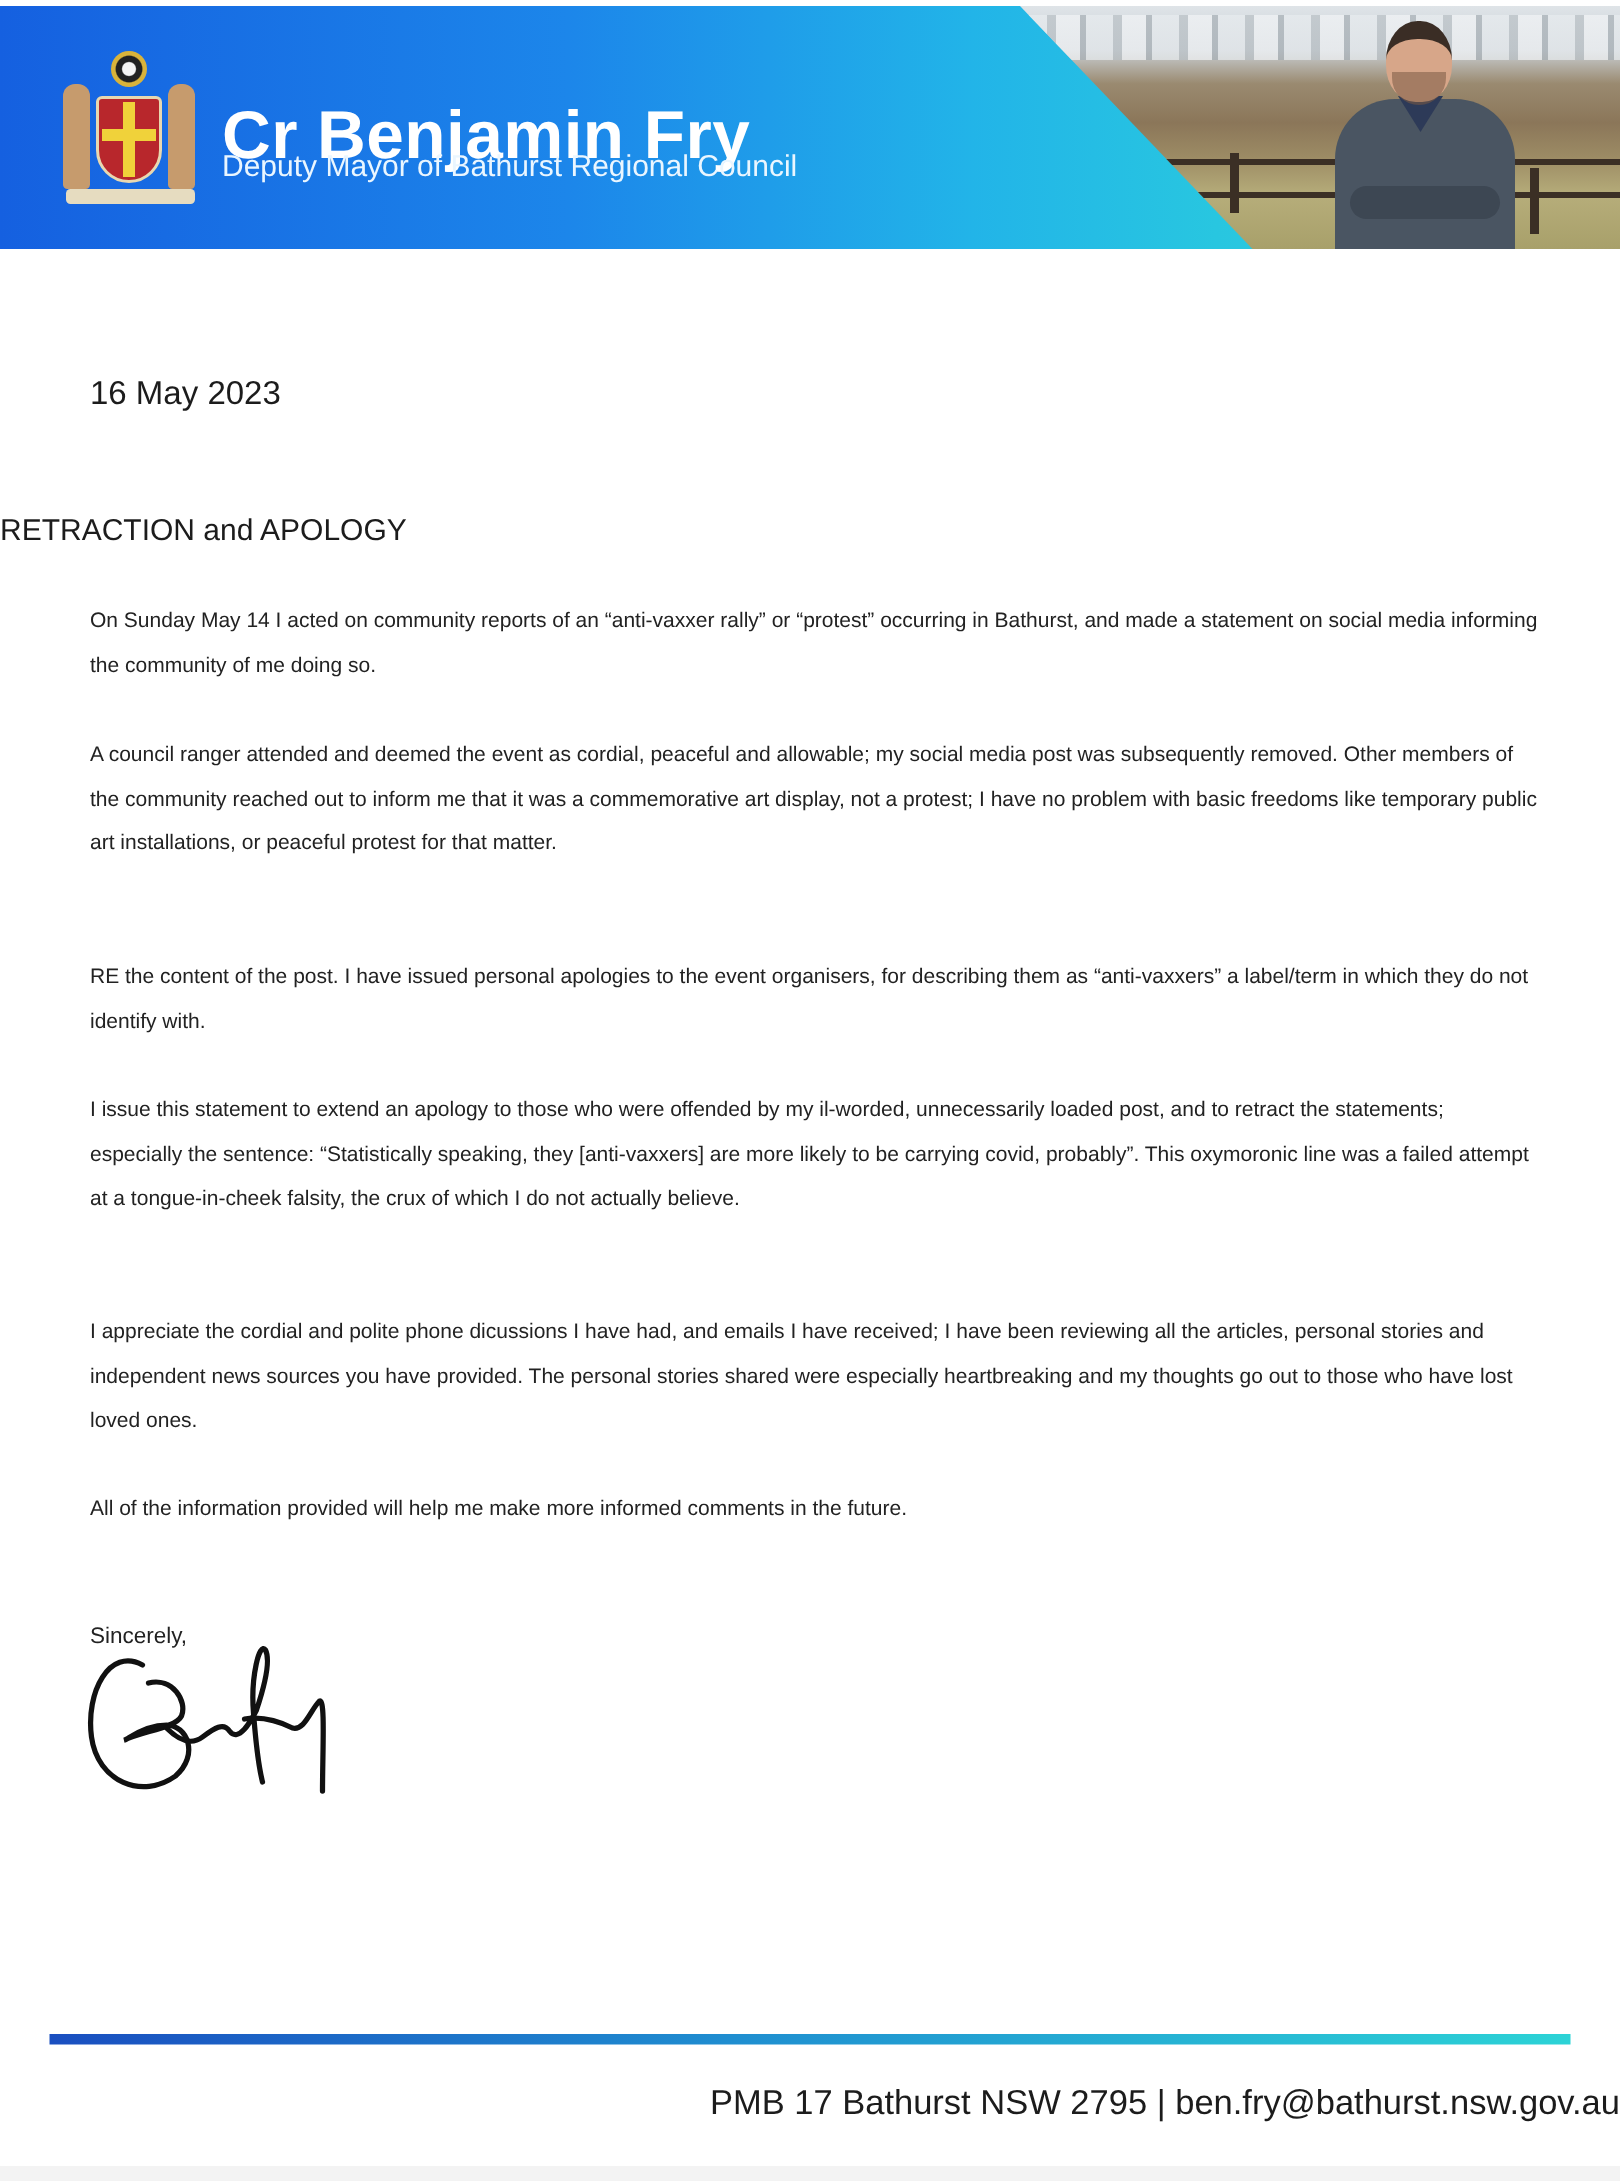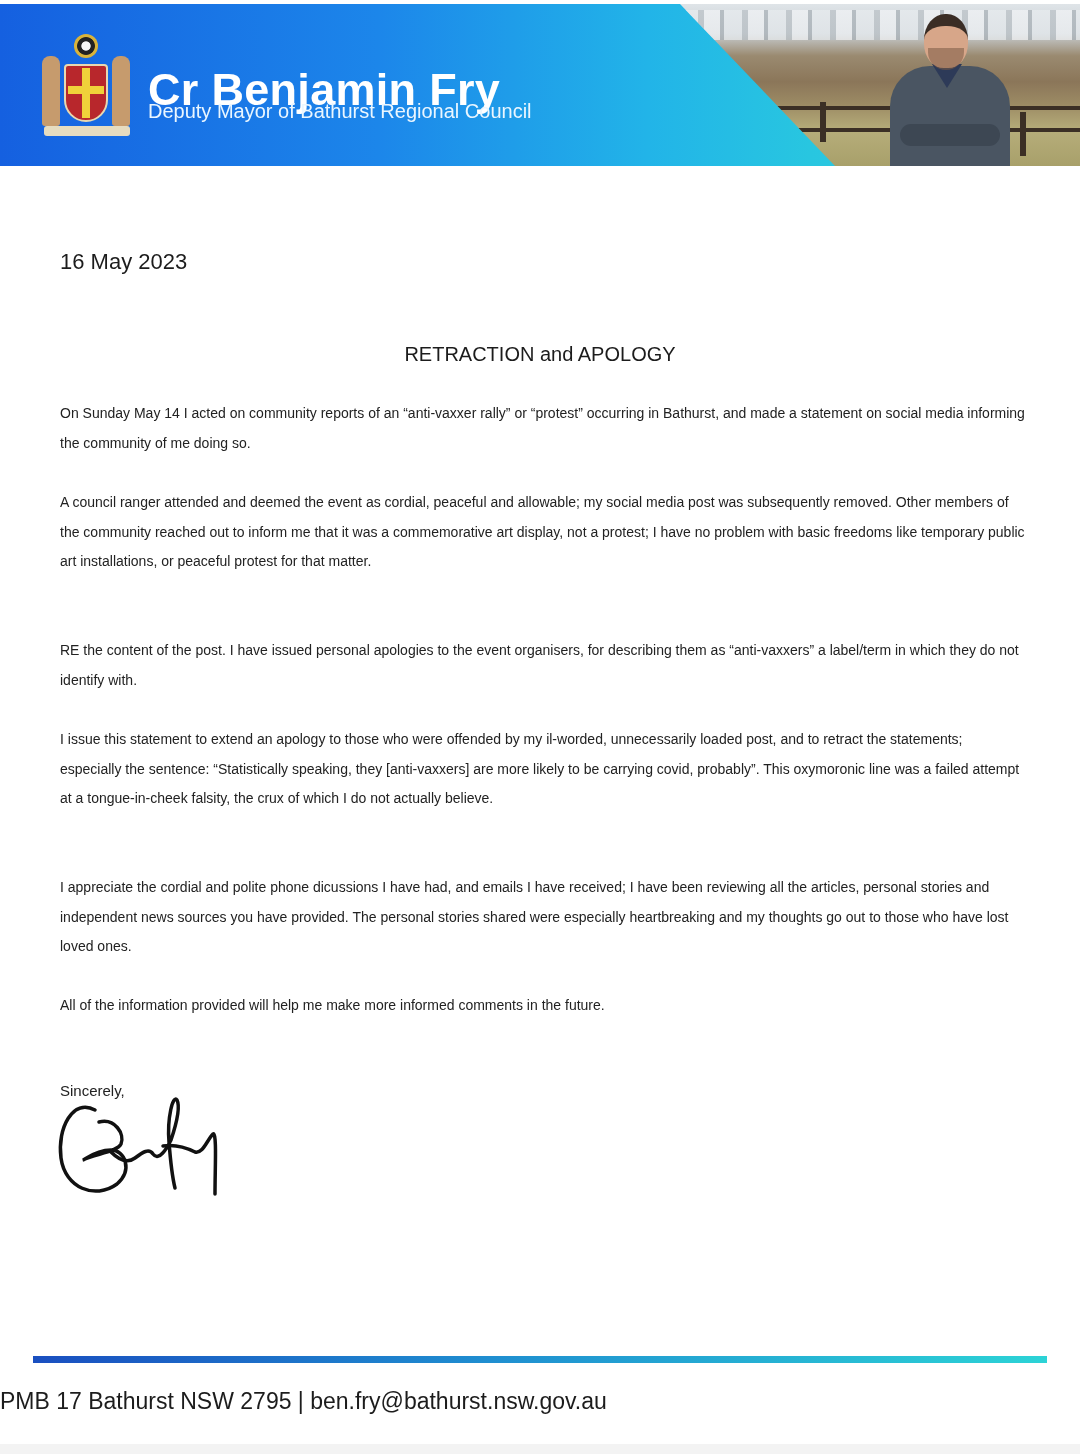--- a/index.html
+++ b/index.html
@@ -74,40 +74,40 @@
   .title {
     position: absolute; left: 148px; top: 60px; font-size: 45px; font-weight: bold; color: #ffffff;
     letter-spacing: .3px;
   }
   .subtitle {
     position: absolute; left: 148px; top: 96px; font-size: 20px; color: #eaf6ff;
   }
 
   
   .date { position: absolute; left: 60px; top: 249px; font-size: 22px; }
-  .heading { position: absolute; left: 0; width: 1080px; top: 343px; text-align: center; font-size: 20px; }
+  .heading { position: absolute; left: 0; width: 1080px; top: 343px; font-size: 20px; }
   .para {
     position: absolute; left: 60px; width: 965px; font-size: 14px; line-height: 29.6px; color: #222;
   }
   .p1 { top: 399px; }
   .p2 { top: 488px; }
   .p3 { top: 636px; }
   .p4 { top: 725px; }
   .p5 { top: 873px; }
   .p6 { top: 991px; }
 
   .closing { position: absolute; left: 60px; top: 1082px; font-size: 15px; color: #222; }
   .signature { position: absolute; left: 55px; top: 1088px; width: 180px; height: 120px; }
 
   
   .footer-rule {
     position: absolute; left: 33px; top: 1356px; width: 1014px; height: 7px;
     background: linear-gradient(90deg, #1a4fc0 0%, #1f8ed0 45%, #2cd3d6 100%);
   }
-  .footer-text { position: absolute; left: 0; width: 1080px; top: 1388px; text-align: left; font-size: 23px; color: #1c1c1c; }
+  .footer-text { position: absolute; left: 0; width: 1080px; top: 1388px; text-align: right; font-size: 23px; color: #1c1c1c; }
   .bottom-band { position: absolute; left: 0; bottom: 0; width: 1080px; height: 10px; background: #f3f3f3; }
 </style>
 </head>
 <body>
 
 <div class="banner">
   <div class="crest">
     <div class="figure l"></div>
     <div class="figure r"></div>
     <div class="crown"></div>

